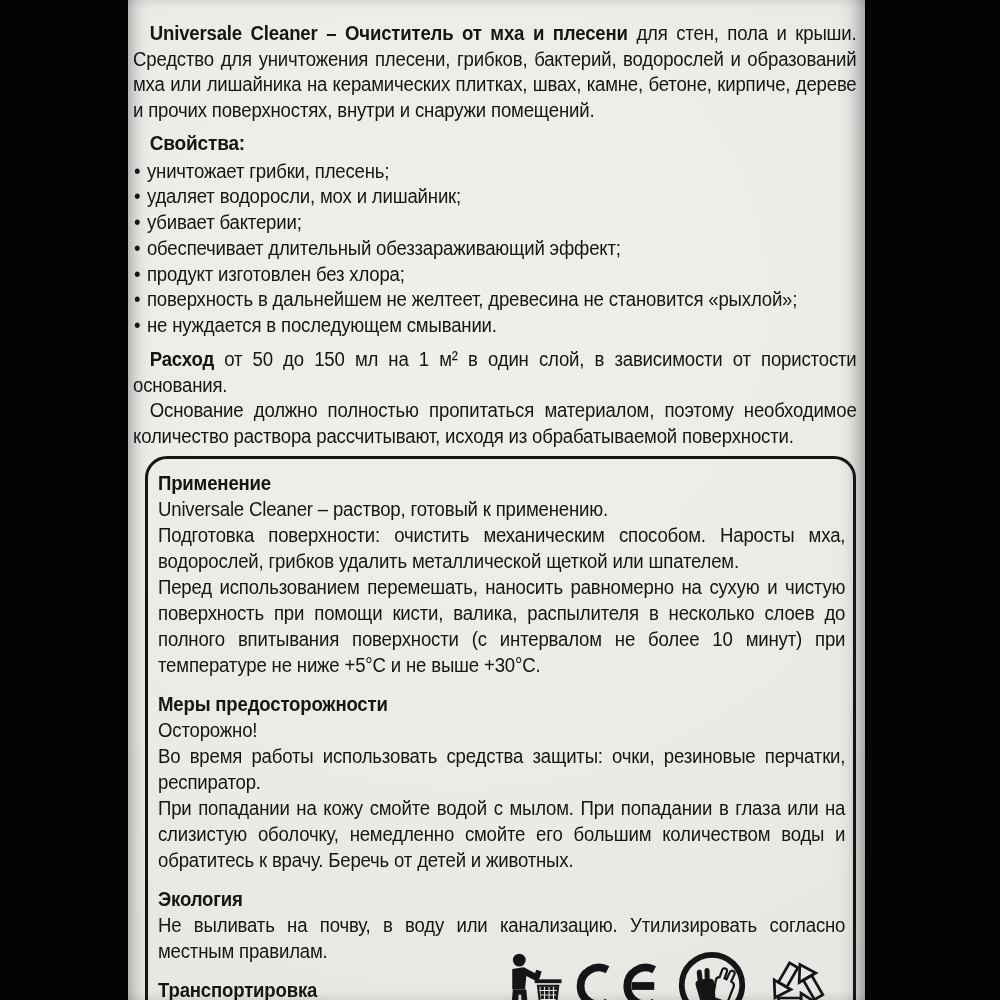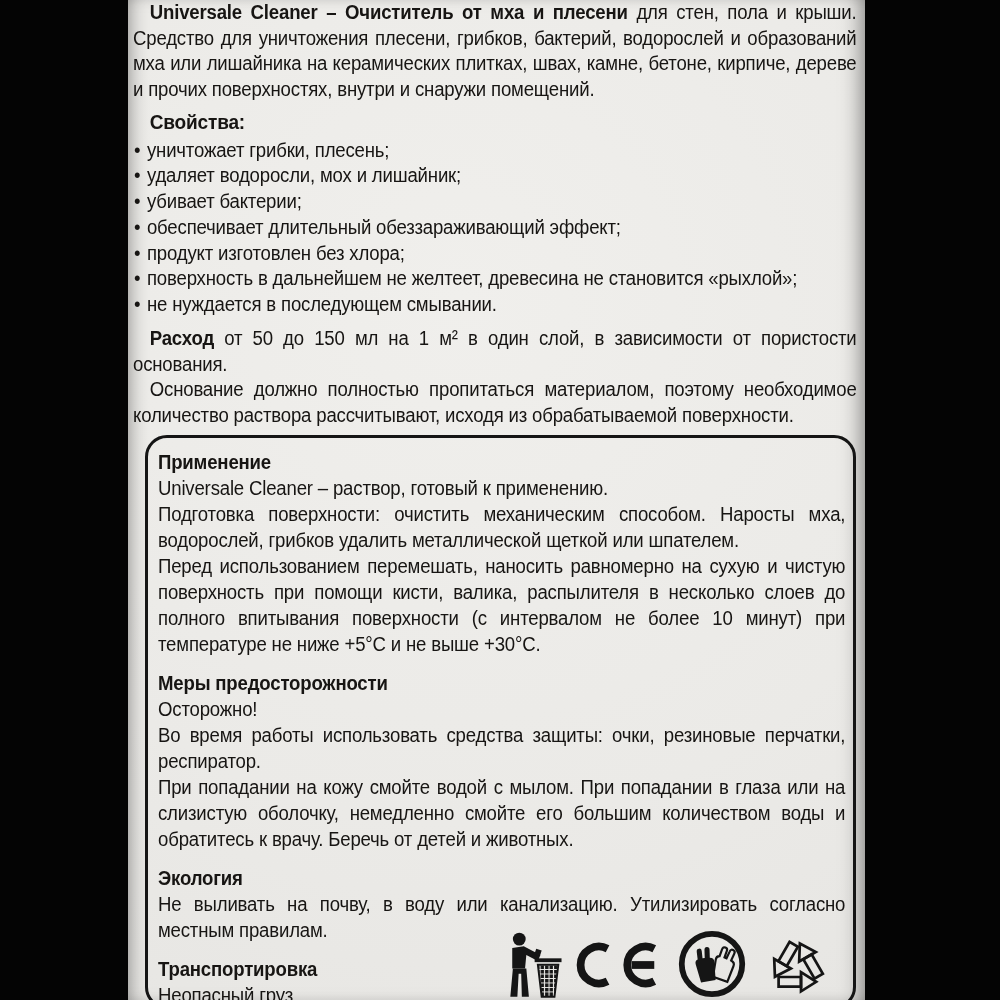--- a/index.html
+++ b/index.html
@@ -1,21 +1,21 @@
 <!DOCTYPE html>
 <html><head>
 <meta charset="utf-8">
 <style>
   html,body{margin:0;padding:0;background:#040404;}
   .stage{position:relative;width:1000px;height:1000px;background:#040404;overflow:hidden;
          font-family:"Liberation Sans", sans-serif;}
   .label{position:absolute;left:128px;top:0;width:737px;height:1000px;color:#171513;overflow:hidden;
          background:radial-gradient(130% 95% at 45% 30%, #f0efec 0%, #ebeae7 55%, #e5e4e1 100%);
          box-shadow: inset 14px 0 20px -14px rgba(0,0,0,.45), inset -16px 0 22px -14px rgba(0,0,0,.5);}
-  .top-wrap{padding:0 0 0 5px;}
+  .top-wrap{padding:21px 0 0 5px;}
   .scaleX{transform:scaleX(0.93);transform-origin:0 0;}
   .top-text{width:778px;font-size:20px;line-height:25.5px;letter-spacing:-0.2px;}
   .p{margin:0;}
   .just{text-align:justify;}
   .ind{text-indent:18px;}
   .h-ind{font-weight:bold;margin-top:7px;text-indent:18px;font-size:20.5px;}
   ul.props{list-style:none;margin:3px 0 0 0;padding:0;}
   ul.props li{position:relative;padding-left:15px;line-height:25.8px;}
   ul.props li::before{content:"\2022";position:absolute;left:1px;}
   .cons{margin-top:8px;}

